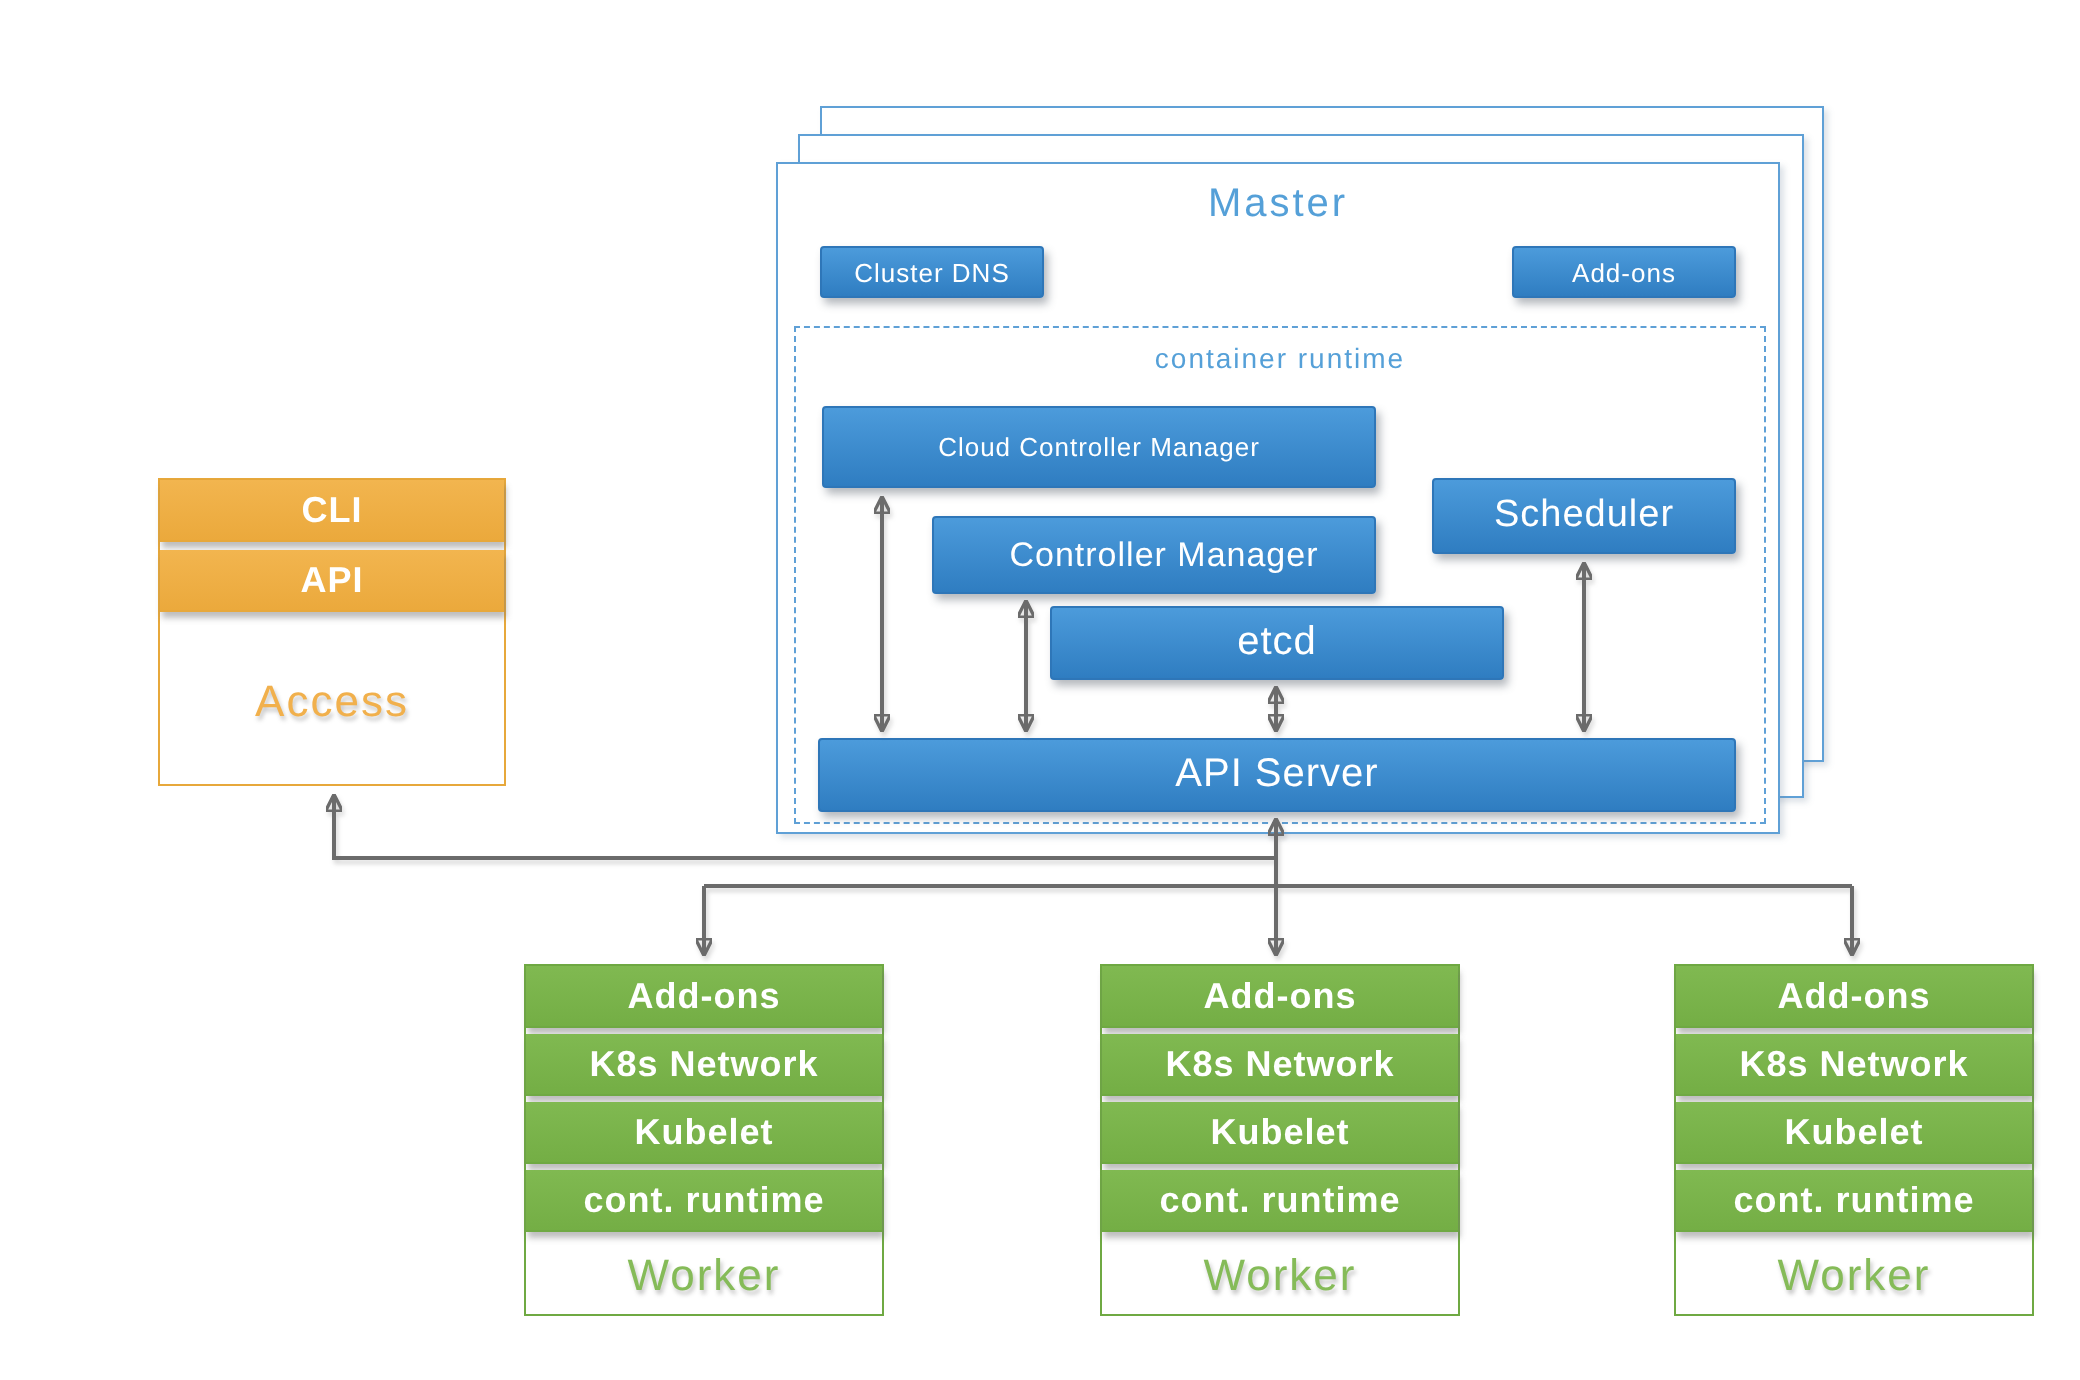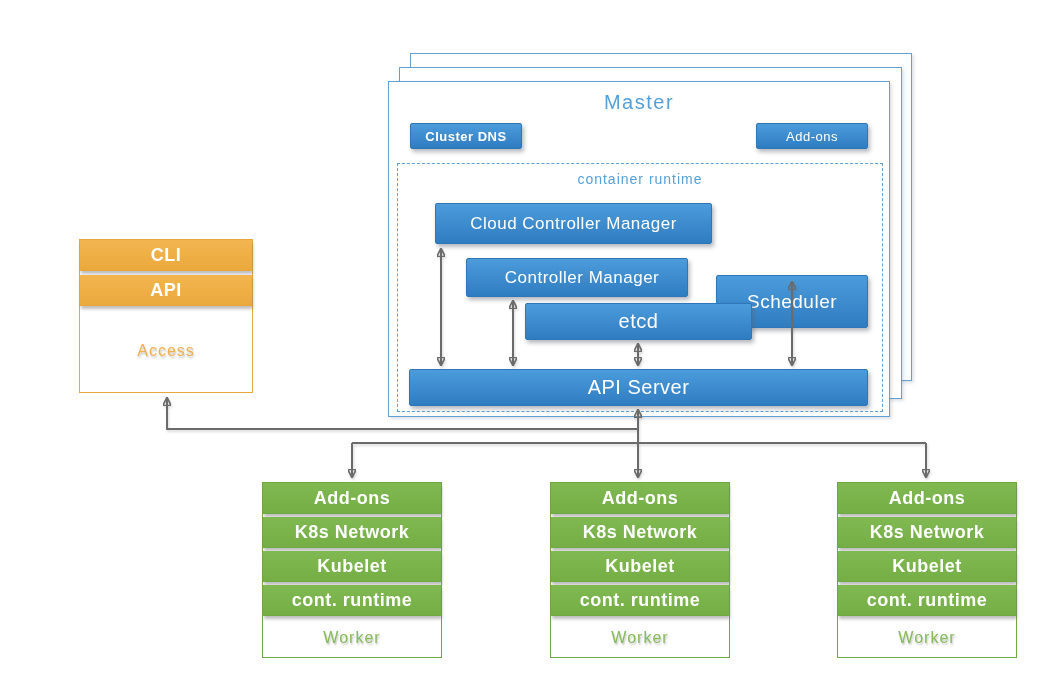--- a/index.html
+++ b/index.html
@@ -41,25 +41,25 @@
     font-size:14px;letter-spacing:1px;color:var(--blue-heading);
   }
   
   .blue-box{
     position:absolute;display:flex;align-items:center;justify-content:center;
     background:linear-gradient(180deg,var(--blue-top) 0%,var(--blue-bottom) 100%);
     border:1px solid var(--blue-border);border-radius:2px;
     color:#ffffff;letter-spacing:0.5px;
     box-shadow:2px 3px 4px rgba(90,100,110,0.45);
   }
-  .box-cluster-dns{left:410px;top:123px;width:112px;height:26px;font-size:13px;font-weight:bold;}
+  .box-cluster-dns{left:410px;top:123px;width:112px;height:26px;font-size:13px;}
   .box-addons-master{left:756px;top:123px;width:112px;height:26px;font-size:13px;}
-  .box-ccm{left:411px;top:203px;width:277px;height:41px;font-size:17px;margin-left:24px;}
+  .box-ccm{left:411px;top:203px;width:277px;height:41px;font-size:13px;}
   .box-cm{left:466px;top:258px;width:222px;height:39px;font-size:17px;padding-left:10px;}
-  .box-scheduler{left:716px;top:239px;width:152px;height:53px;font-size:19px;margin-top:36px;}
+  .box-scheduler{left:716px;top:239px;width:152px;height:38px;font-size:19px;}
   .box-etcd{left:525px;top:303px;width:227px;height:37px;font-size:20px;}
   .box-api{left:409px;top:369px;width:459px;height:37px;font-size:20px;}
   
   .stack{
     position:absolute;display:flex;flex-direction:column;background:#ffffff;
   }
   .stack-access{left:79px;top:239px;width:174px;height:154px;border:1px solid var(--orange-border);}
   .stack-worker{width:180px;height:176px;border:1px solid var(--green-border);}
   .stack-worker.w1{left:262px;top:482px;}
   .stack-worker.w2{left:550px;top:482px;}
@@ -69,21 +69,21 @@
     color:#ffffff;font-size:18px;letter-spacing:0.5px;
     box-shadow:1px 3px 3px rgba(110,110,110,0.45);
     margin:0 0 3px 0;
     font-weight:bold;
   }
   .stack-access .bar{margin-bottom:4px;}
   .bar-orange{background:linear-gradient(180deg,var(--orange-top),var(--orange-bottom));border-bottom:1px solid var(--orange-border);}
   .bar-green{background:linear-gradient(180deg,var(--green-top),var(--green-bottom));border-bottom:1px solid var(--green-border);}
   .stack-label{
     flex:1 1 auto;display:flex;align-items:center;justify-content:center;
-    font-size:16px;letter-spacing:1px;
+    font-size:22px;letter-spacing:1px;
     text-shadow:1px 2px 2px rgba(110,110,110,0.4);
   }
   .stack-access .stack-label{color:var(--orange-text);}
   .stack-worker .stack-label{color:var(--green-text);}
   
   svg.connectors{
     position:absolute;left:0;top:0;width:1040px;height:690px;
     pointer-events:none;
     filter:drop-shadow(1px 2px 1px rgba(100,100,100,0.25));
   }

